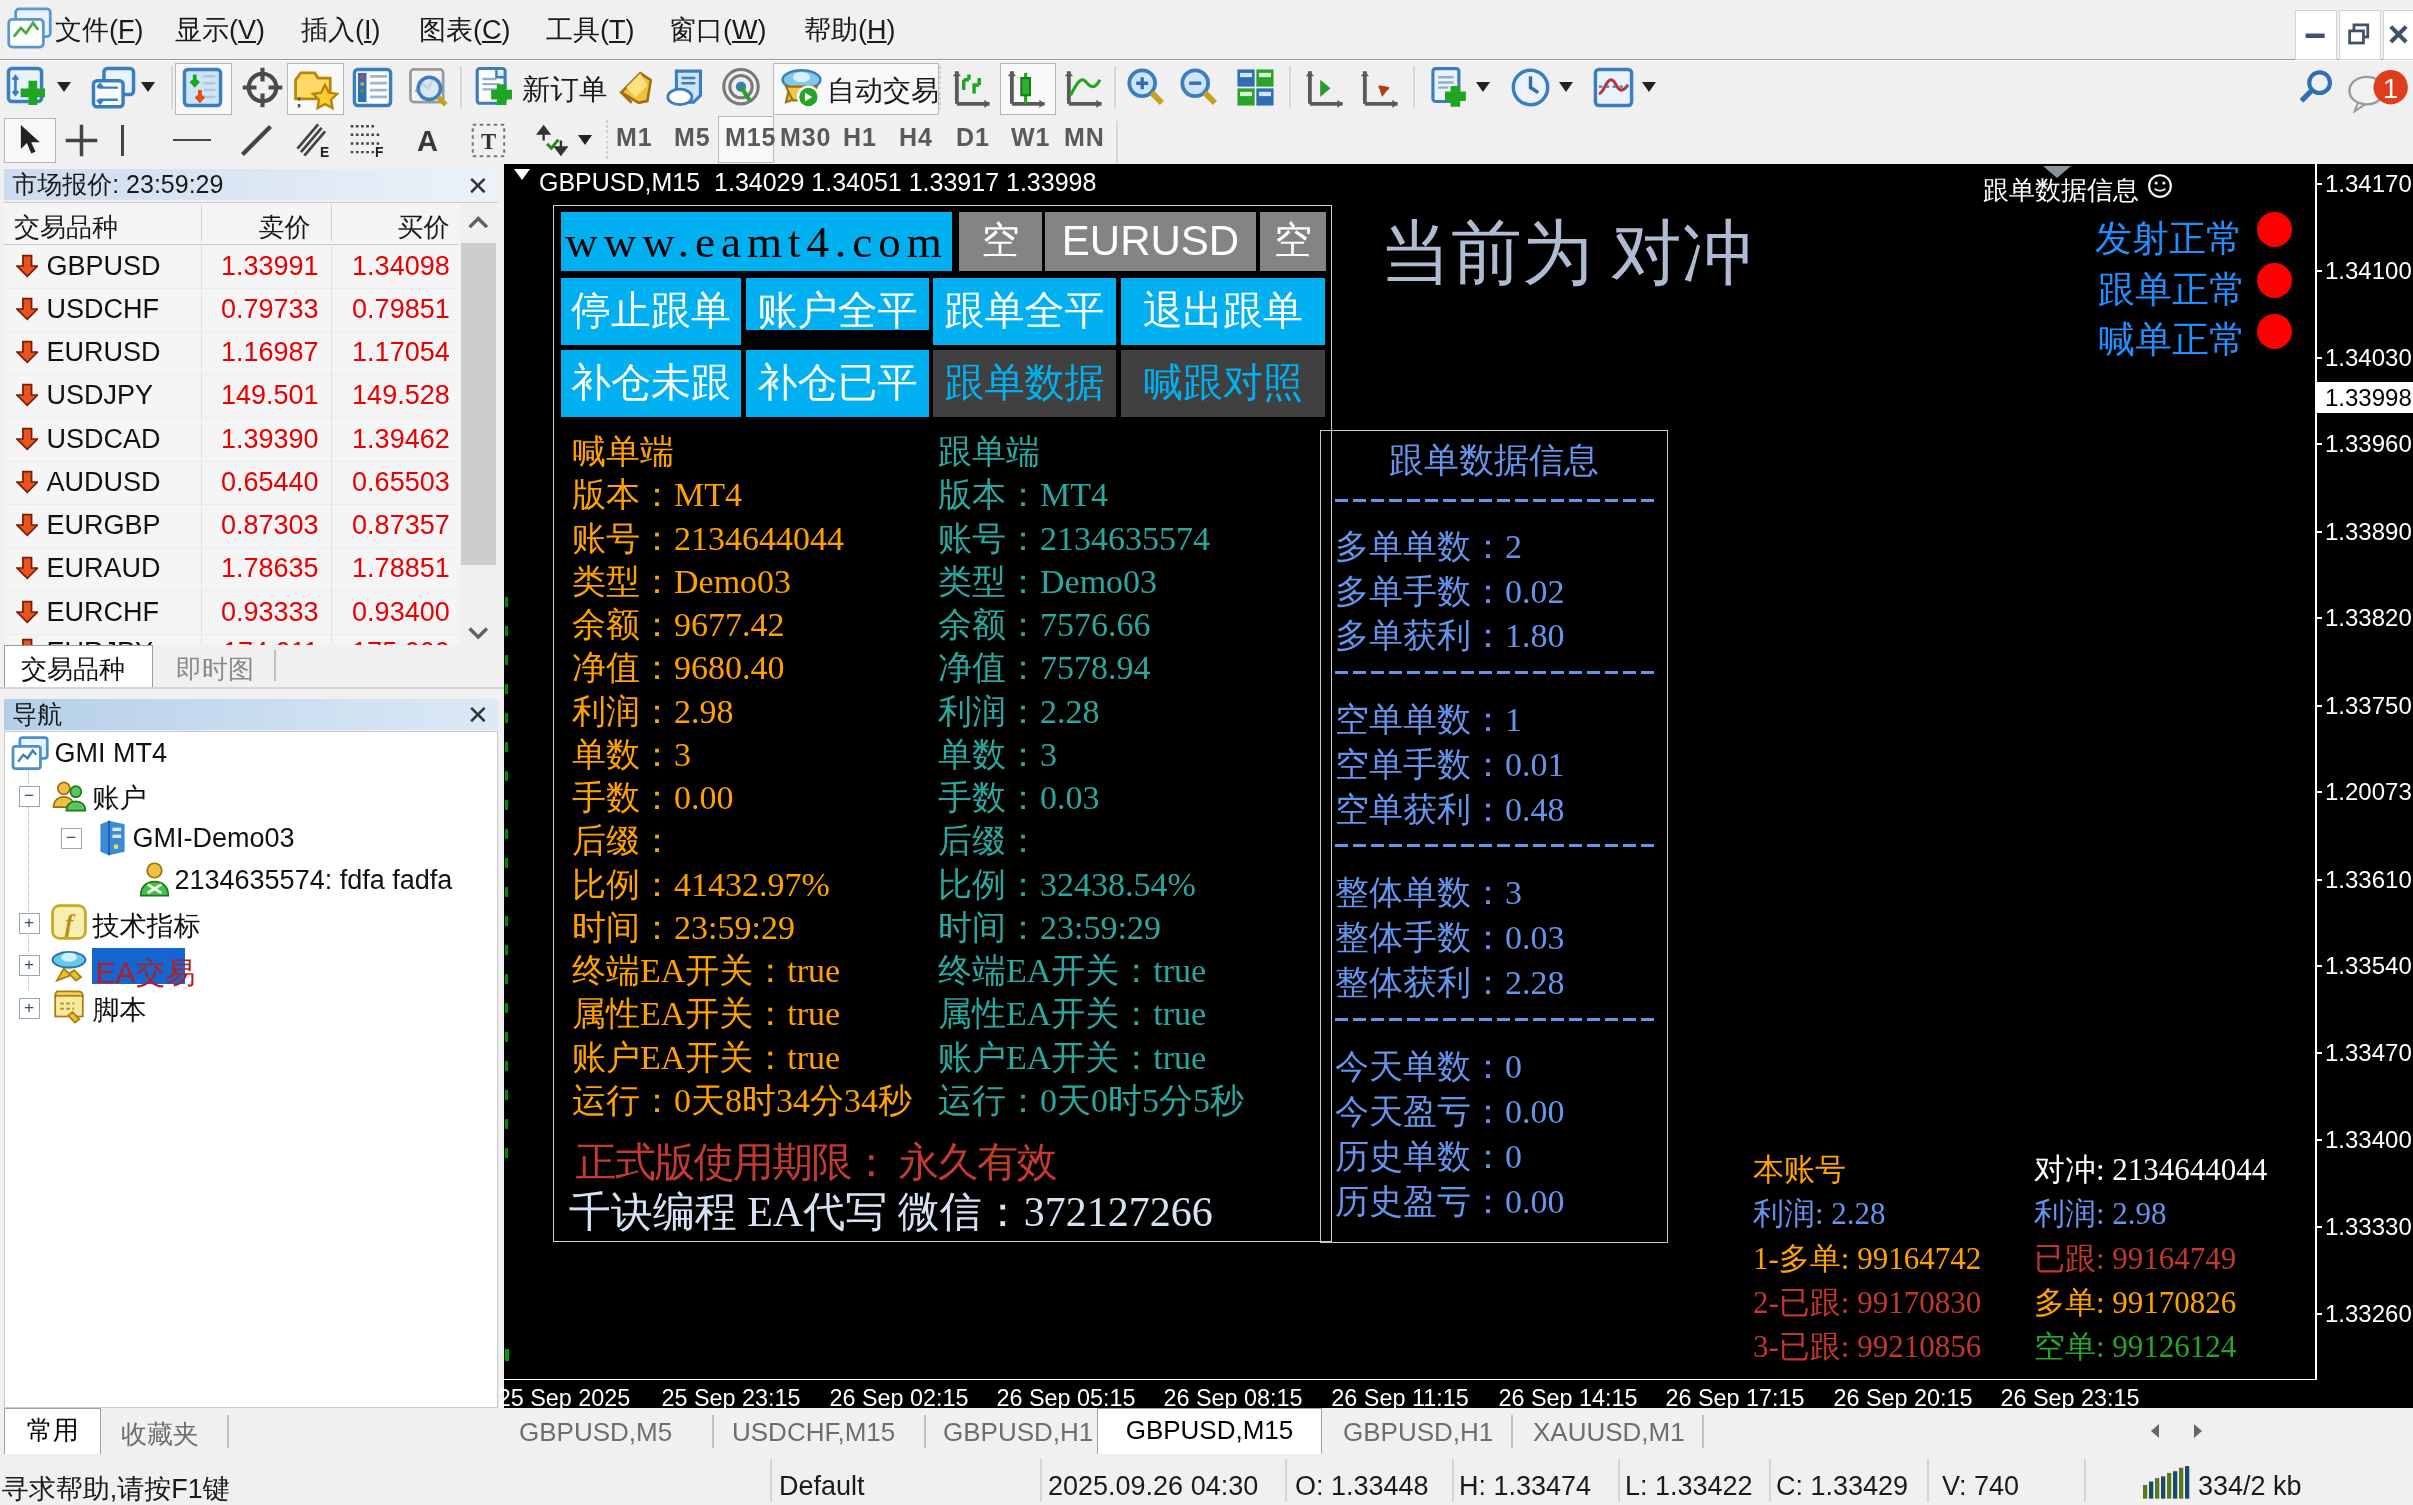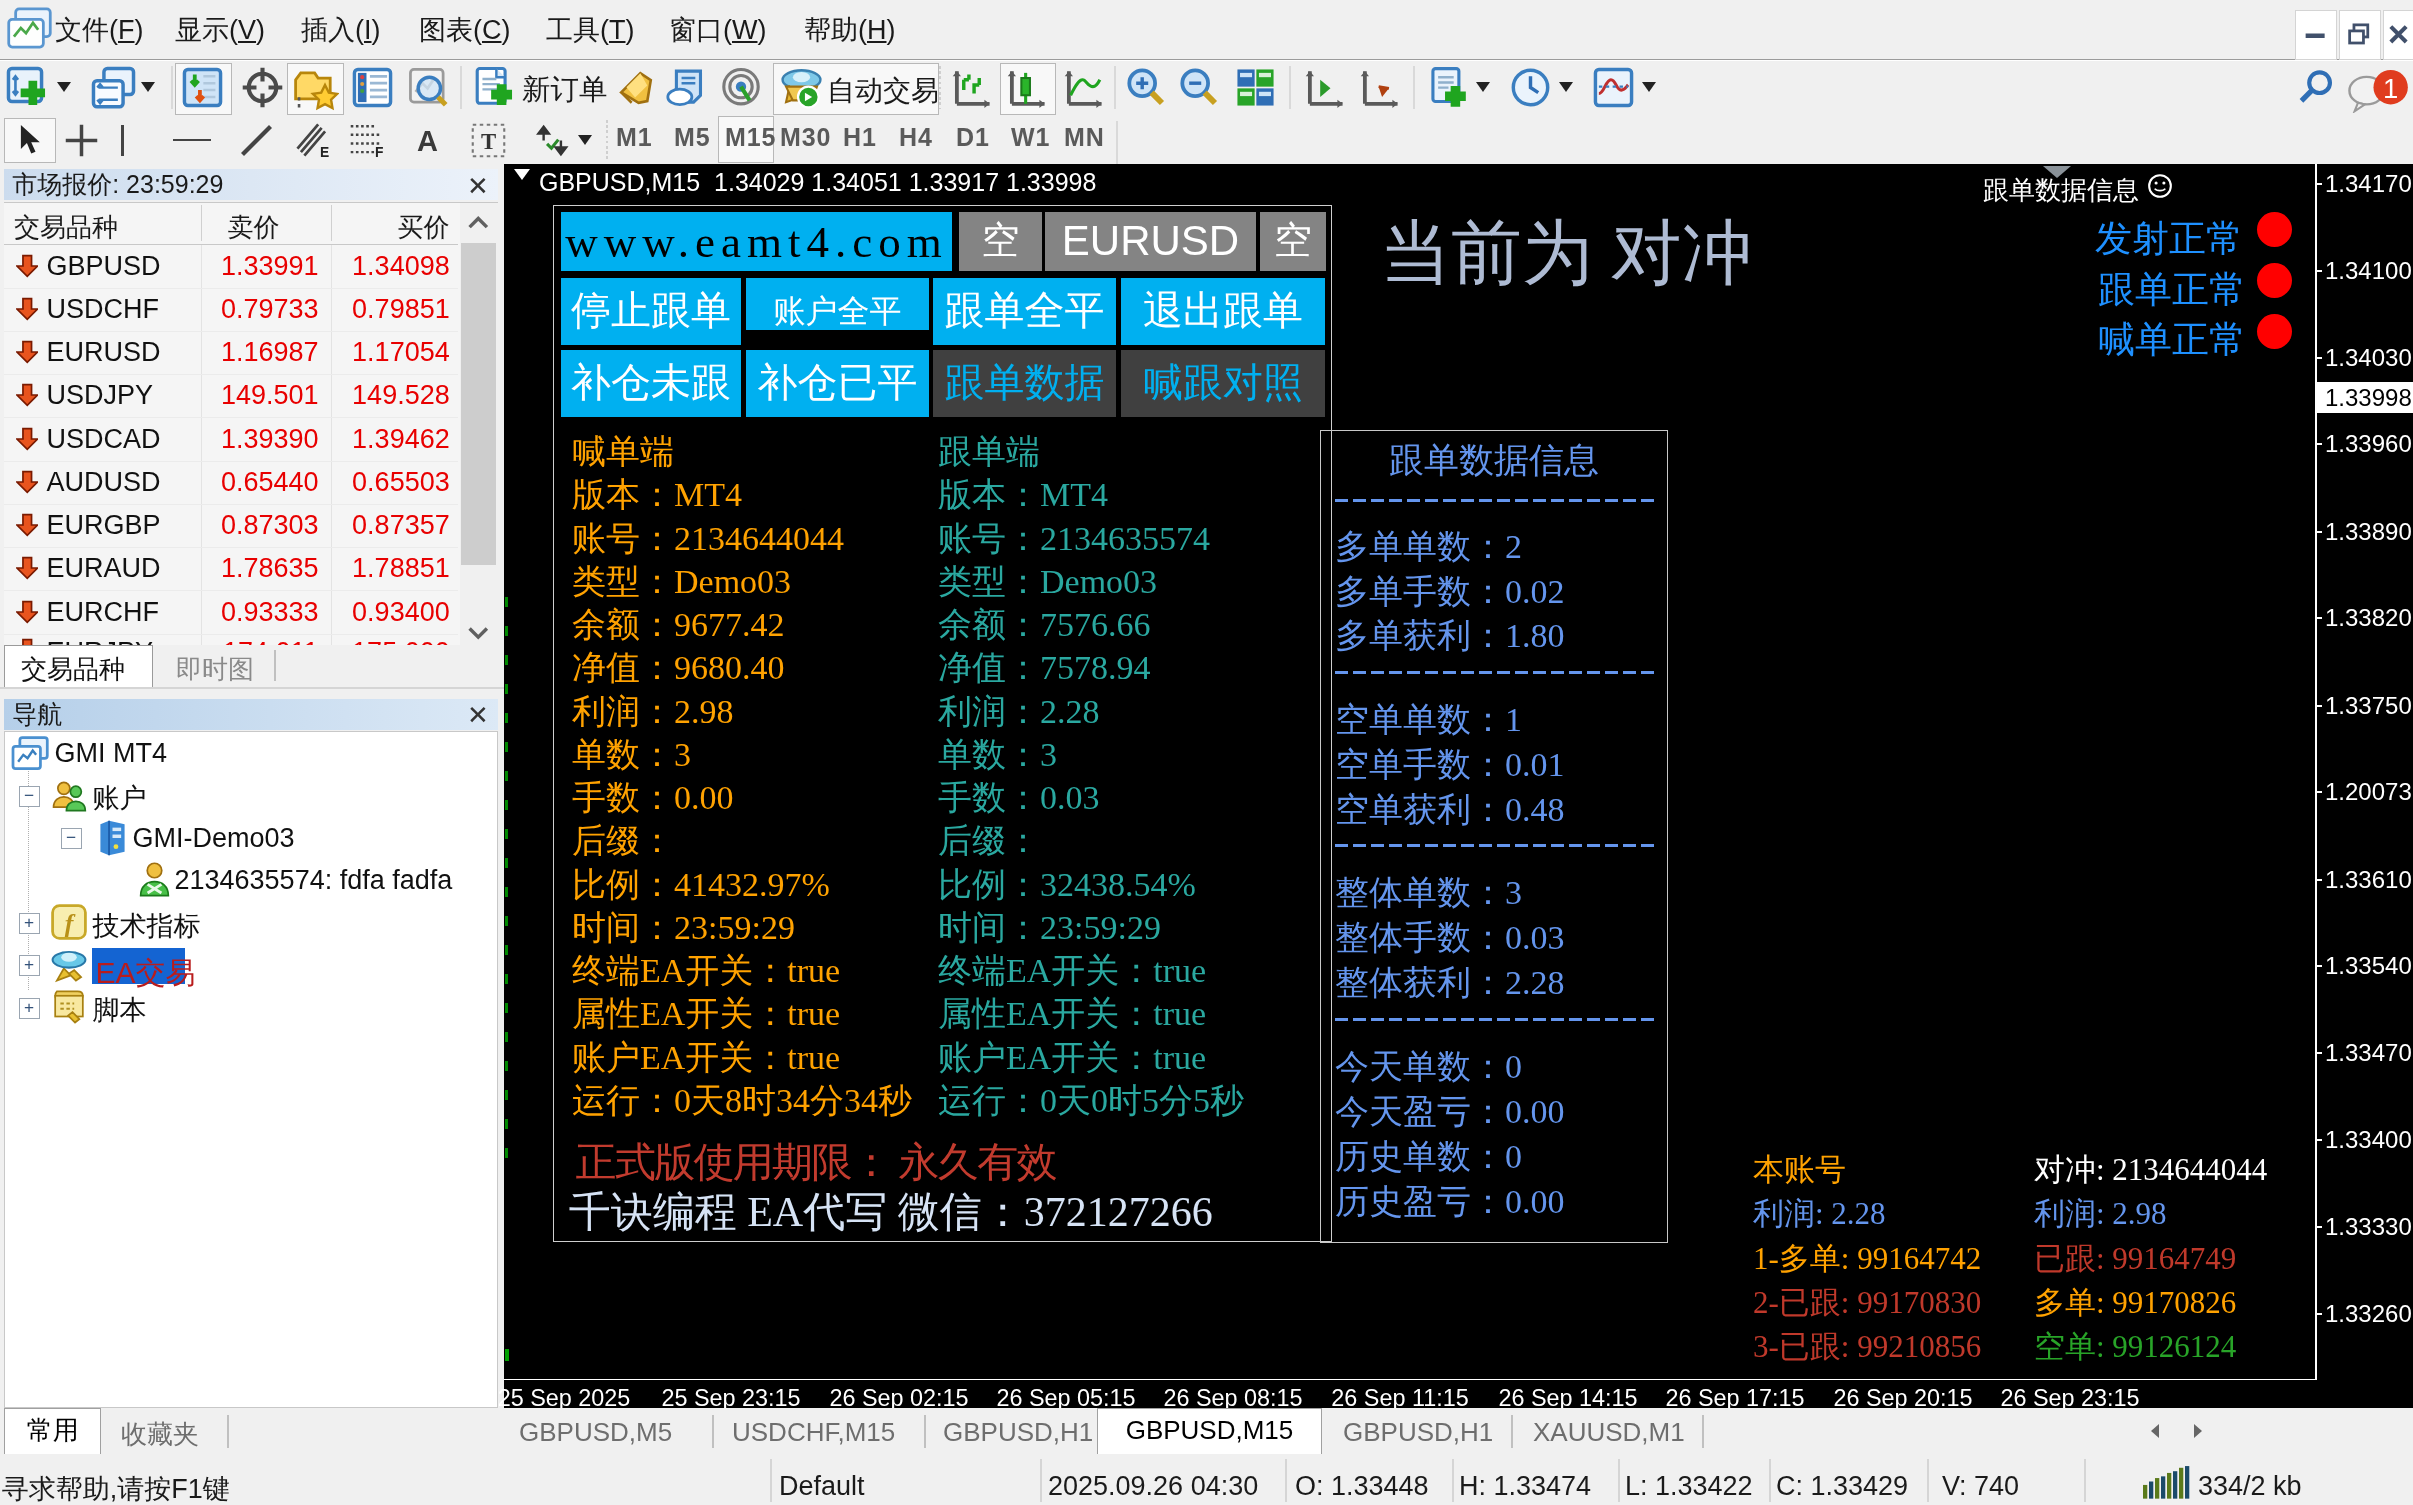--- a/index.html
+++ b/index.html
@@ -313,21 +313,21 @@
 </div>
 
 <div class="abs" id="leftcol">
 
   <div class="ptitle" style="top:5.2px"><span style="margin-left:8.7px">市场报价: 23:59:29</span></div>
   <div class="pclose" style="left:467px;top:7px;font-size:26px">✕</div>
 
   <div class="abs" style="left:3.5px;top:38px;width:494px;height:443px;background:#f5f5f5;border-top:0.9px solid #c8c8c8">
 
     <div class="abs mwhead" style="left:10.4px;top:7px">交易品种</div>
-    <div class="abs mwhead" style="left:224px;top:7px;width:74px;text-align:left">卖价</div>
+    <div class="abs mwhead" style="left:244px;top:7px;width:74px;text-align:center">卖价</div>
     <div class="abs mwhead" style="left:372px;top:7px;width:74px;text-align:right">买价</div>
     <div class="abs" style="left:197px;top:1.7px;width:0.9px;height:36px;background:#d0d0d0"></div>
     <div class="abs" style="left:327px;top:1.7px;width:0.9px;height:36px;background:#d0d0d0"></div>
     <div class="abs" style="left:0px;top:41px;width:454px;height:0.9px;background:#c8c8c8"></div>
     <div id="mwrows">
       <div class="abs" style="left:197px;top:42px;width:0.9px;height:401px;background:#e3e3e3"></div>
       <div class="abs" style="left:327px;top:42px;width:0.9px;height:401px;background:#e3e3e3"></div>
       <div class="mwrow" style="top:42px">
             <svg class="arr" viewBox="0 0 13 14">
               <path d="M4 1h5v6h3.5L6.5 13 0.5 7H4z" fill="#e8541e" stroke="#7a1a00" stroke-width="1"></path>
@@ -524,21 +524,21 @@
   <div class="stat" style="left:1588px;top:151px;width:154px;text-align:right">喊单正常</div>
       <div class="reddot" style="left:1753px;top:150px"></div>
 
   <div class="abs" style="left:49px;top:41px;width:777px;height:1035px;border:1.7px solid #cfcfcf">
     <div class="abs cyan" style="left:7px;top:6px;width:391px;height:59px"></div>
     <div class="abs ser" style="left:7px;top:9.5px;width:391px;height:59px;font-size:45px;color:#000;text-align:center;letter-spacing:6px">www.eamt4.com</div>
     <div class="abs gbtn ser" style="left:405px;top:6px;width:83px;height:59px;font-size:38px;text-align:center;line-height:57px">空</div>
     <div class="abs gbtn" style="left:491px;top:6px;width:211px;height:59px;font-size:42px;text-align:center;line-height:57px;font-family:'Liberation Sans',sans-serif">EURUSD</div>
     <div class="abs gbtn ser" style="left:706px;top:6px;width:66px;height:59px;font-size:38px;text-align:center;line-height:57px">空</div>
     <div class="btn cyan" style="left:7px;top:72px;width:180px;height:67px;font-size:40px;line-height:66px">停止跟单</div>
-    <div class="btn cyan" style="left:192px;top:72px;width:183px;height:52px;font-size:32px;line-height:66px">账户全平</div>
+    <div class="btn cyan" style="left:192px;top:72px;width:183px;height:52px;font-size:40px;line-height:66px">账户全平</div>
     <div class="btn cyan" style="left:379px;top:72px;width:183px;height:67px;font-size:40px;line-height:66px">跟单全平</div>
     <div class="btn cyan" style="left:567px;top:72px;width:204px;height:67px;font-size:40px;line-height:66px">退出跟单</div>
     <div class="btn cyan" style="left:7px;top:144px;width:180px;height:67px;font-size:40px;line-height:66px">补仓未跟</div>
     <div class="btn cyan" style="left:192px;top:144px;width:183px;height:67px;font-size:40px;line-height:66px">补仓已平</div>
     <div class="btn lbtn" style="left:379px;top:144px;width:183px;height:67px;font-size:40px;line-height:66px">跟单数据</div>
     <div class="btn lbtn" style="left:567px;top:144px;width:204px;height:67px;font-size:40px;line-height:66px">喊跟对照</div>
     <div class="ldat" style="top:223px">喊单端</div>
         <div class="rdat" style="top:223px">跟单端</div>
     <div class="ldat" style="top:266px">版本：MT4</div>
         <div class="rdat" style="top:266px">版本：MT4</div>

